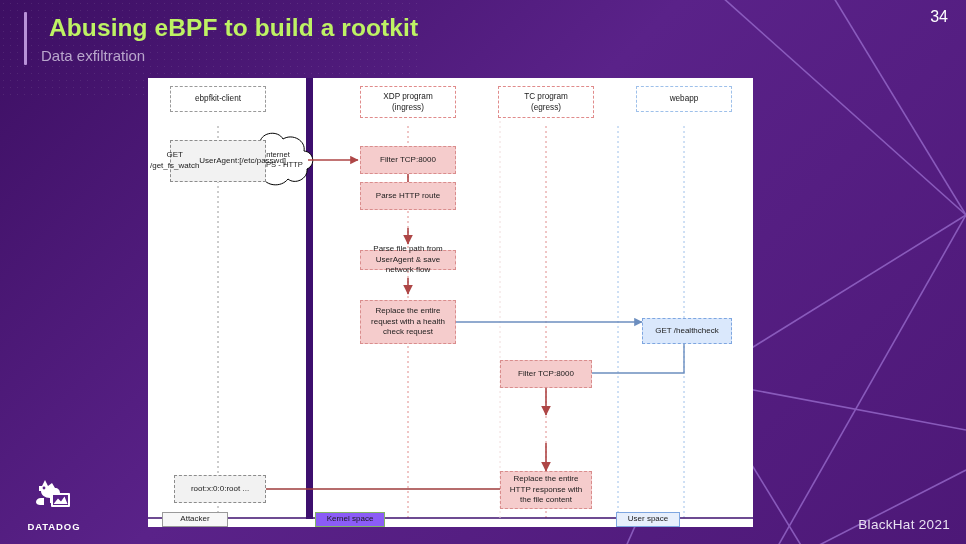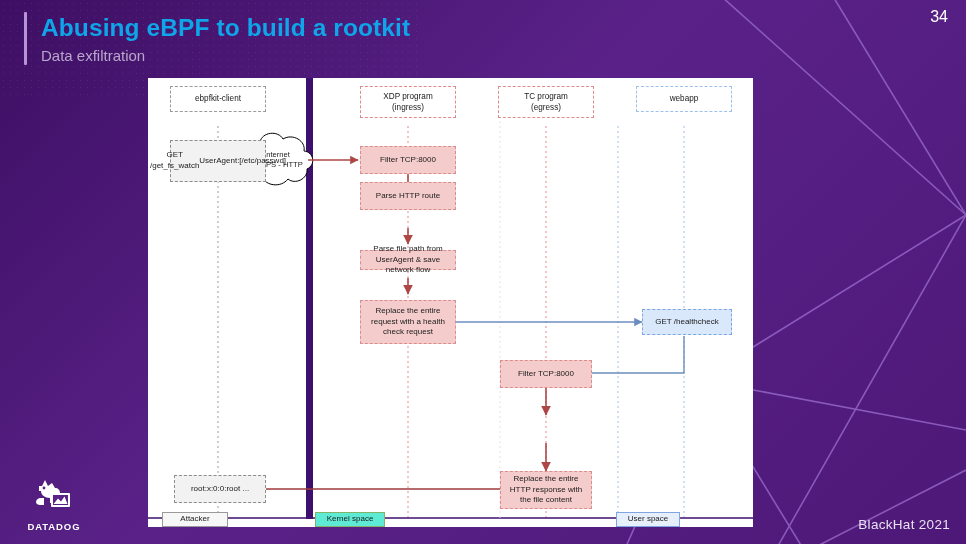--- a/index.html
+++ b/index.html
@@ -22,22 +22,22 @@
     background-image: radial-gradient(rgba(255,255,255,0.16) 0.8px, transparent 0.9px);
     background-size: 7px 7px;
     opacity: .55;
   }
 
   
   #header { position: absolute; left: 24px; top: 12px; display: flex; }
   #title-accent { width: 3px; background: #b892d8; margin-right: 14px; border-radius: 1px; }
   #title-text-wrap { padding-top: 2px; }
   #slide-title {
-    color: #0ea5e9; font-size: 24.5px; font-weight: bold; letter-spacing: .1px;
-    line-height: 1.18; white-space: nowrap;
+    color: #bef264; font-size: 24.5px; font-weight: bold; letter-spacing: .1px;
+    line-height: 1.18; white-space: nowrap; margin-left: 8px;
   }
   #slide-subtitle {
     color: #b9a6cc; font-size: 15px; font-weight: normal; margin-top: 4px; line-height: 1.2;
   }
   #page-number {
     position: absolute; right: 18px; top: 8px; color: #ffffff;
     font-size: 16px; font-weight: 500;
   }
   #footer-right {
     position: absolute; right: 16px; bottom: 12px; color: #e9e2f2;
@@ -58,22 +58,22 @@
   #diagram svg { position: absolute; inset: 0; }
 
   .node {
     position: absolute; display: flex; align-items: center; justify-content: center;
     text-align: center; font-size: 8px; color: #1a1a1a; line-height: 1.35;
     padding: 2px 3px;
   }
   .hdr { font-size: 8.2px; }
   .n-gray  { background: #f2f2f2; border: 1px dashed #8c8c8c; }
   .n-red   { background: #f5cccc; border: 1px dashed #d98d8d; }
-  .n-blue  { background: #dae8fc; border: 1px dashed #7ea6e0; }
-  .n-green { background: #5eead4; border: 1px solid #82b366; }
+  .n-blue  { background: #dae8fc; border: 1px dashed #7ea6e0; margin-top: 9px; }
+  .n-green { background: #8b5cf6; border: 1px solid #82b366; }
   .n-plain-gray { background: #f7f7f7; border: 1px solid #9a9a9a; }
   .n-plain-blue { background: #e7effc; border: 1px solid #7ea6e0; }
   .n-hdr-red  { background: #ffffff; border: 1px dashed #e08b8b; }
   .n-hdr-blue { background: #ffffff; border: 1px dashed #9ec0ea; }
   .n-hdr-gray { background: #ffffff; border: 1px dashed #9a9a9a; }
 
   #cloud-label {
     position: absolute; font-size: 7.6px; color: #1a1a1a; text-align: center;
     line-height: 1.3; width: 70px;
   }

